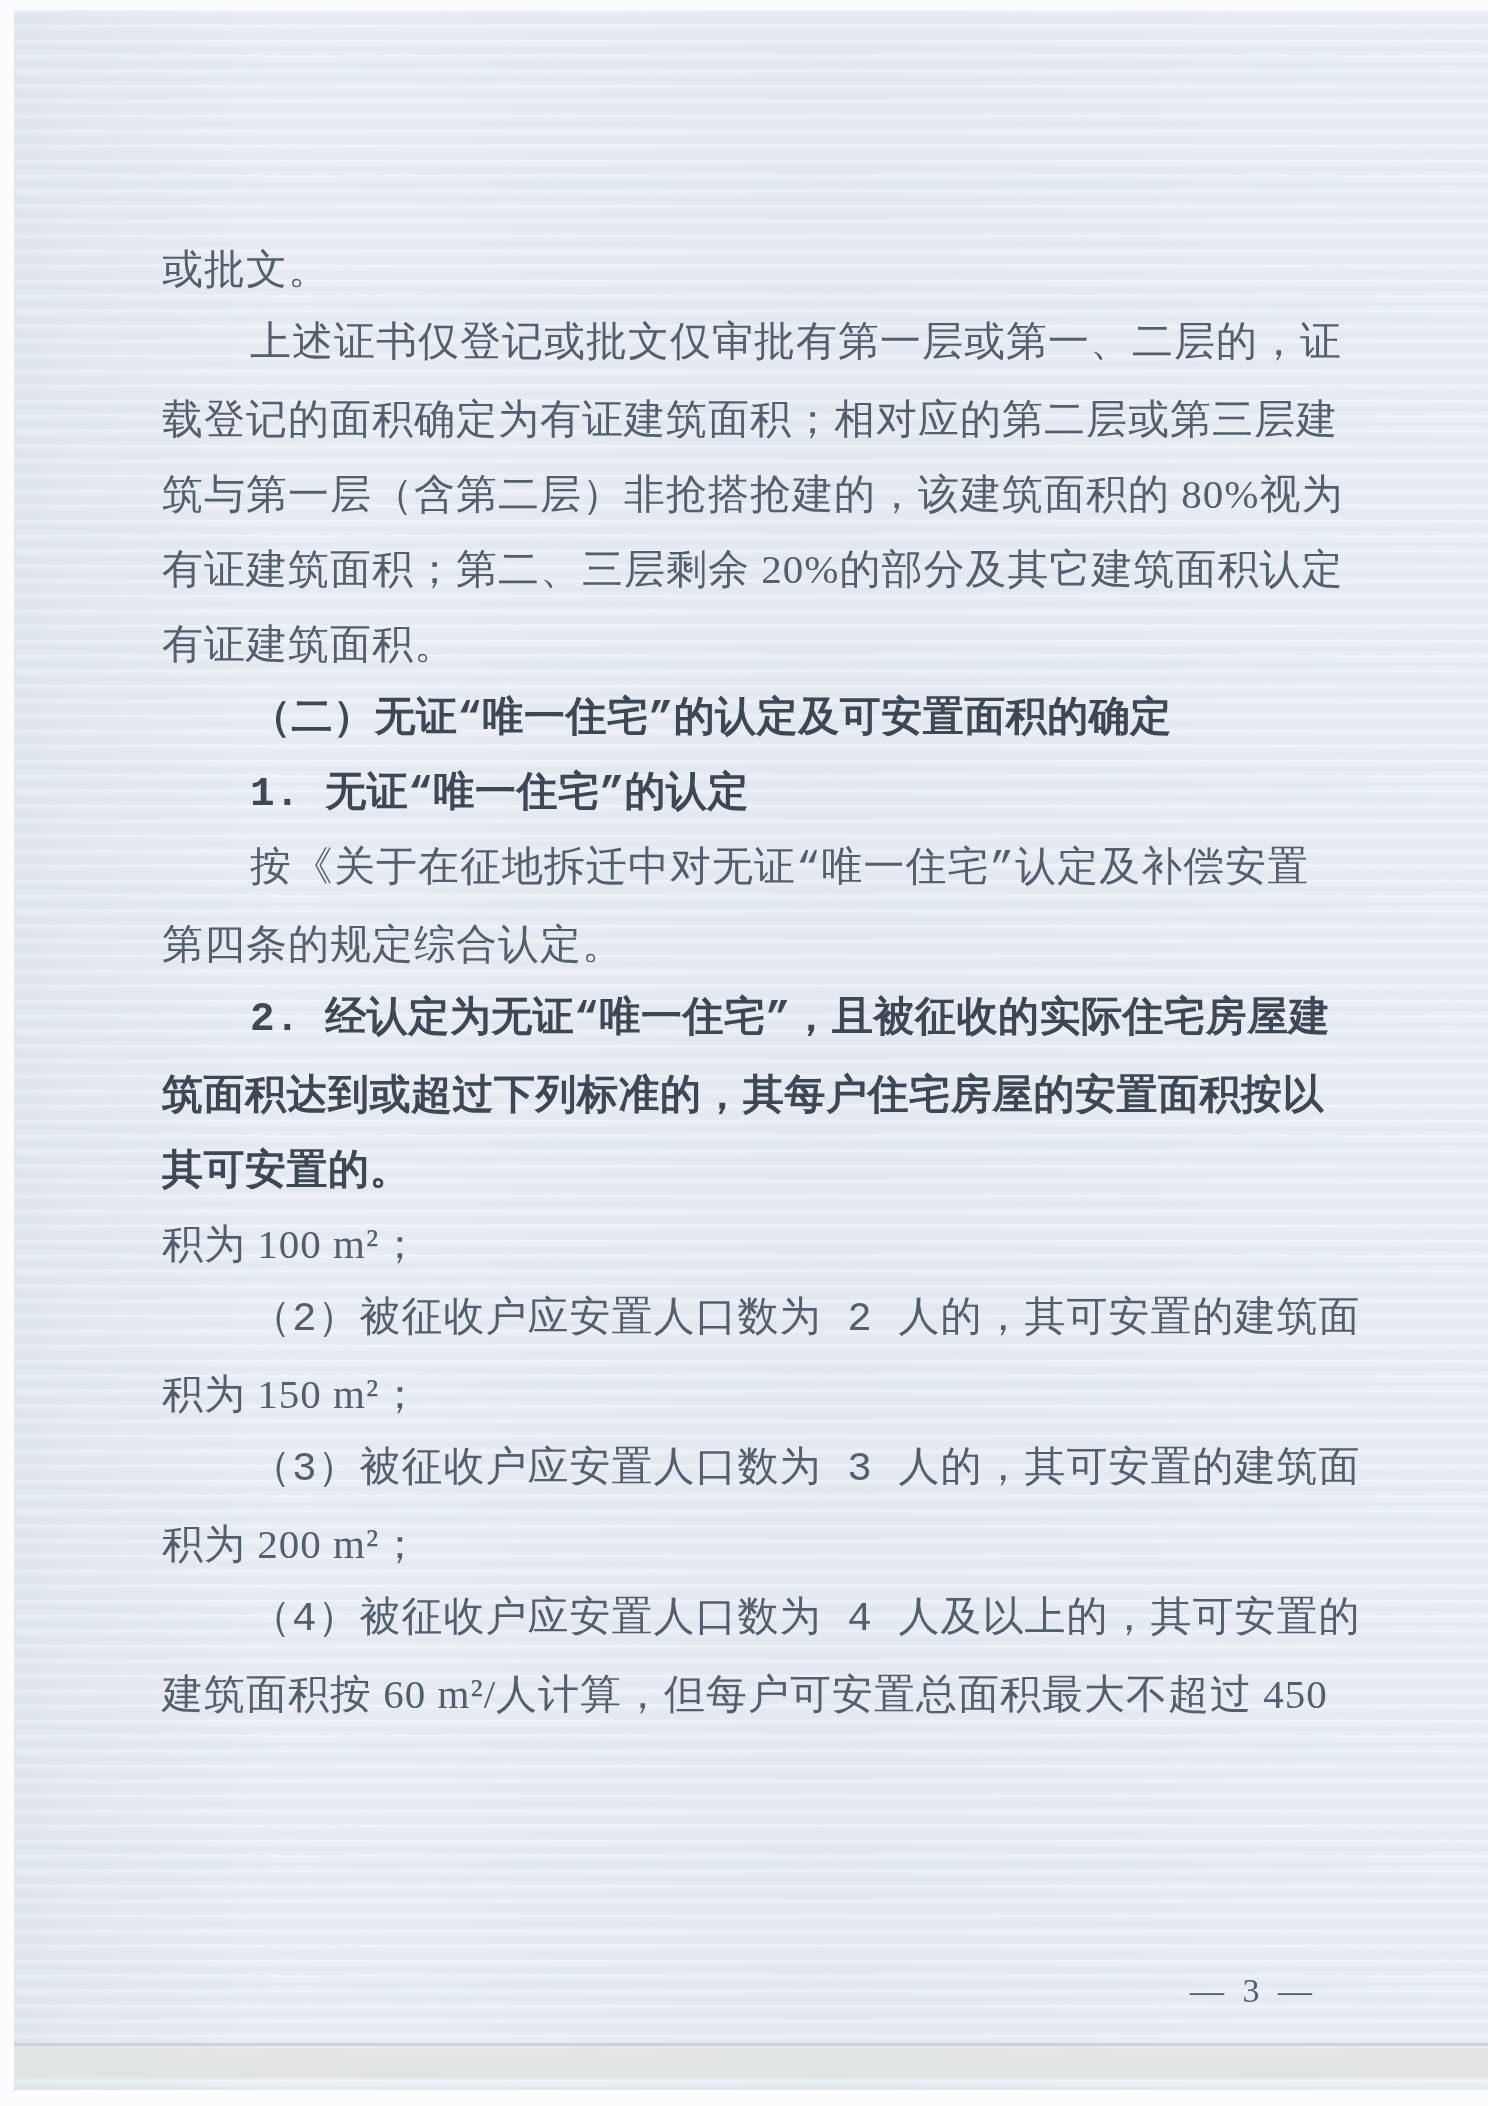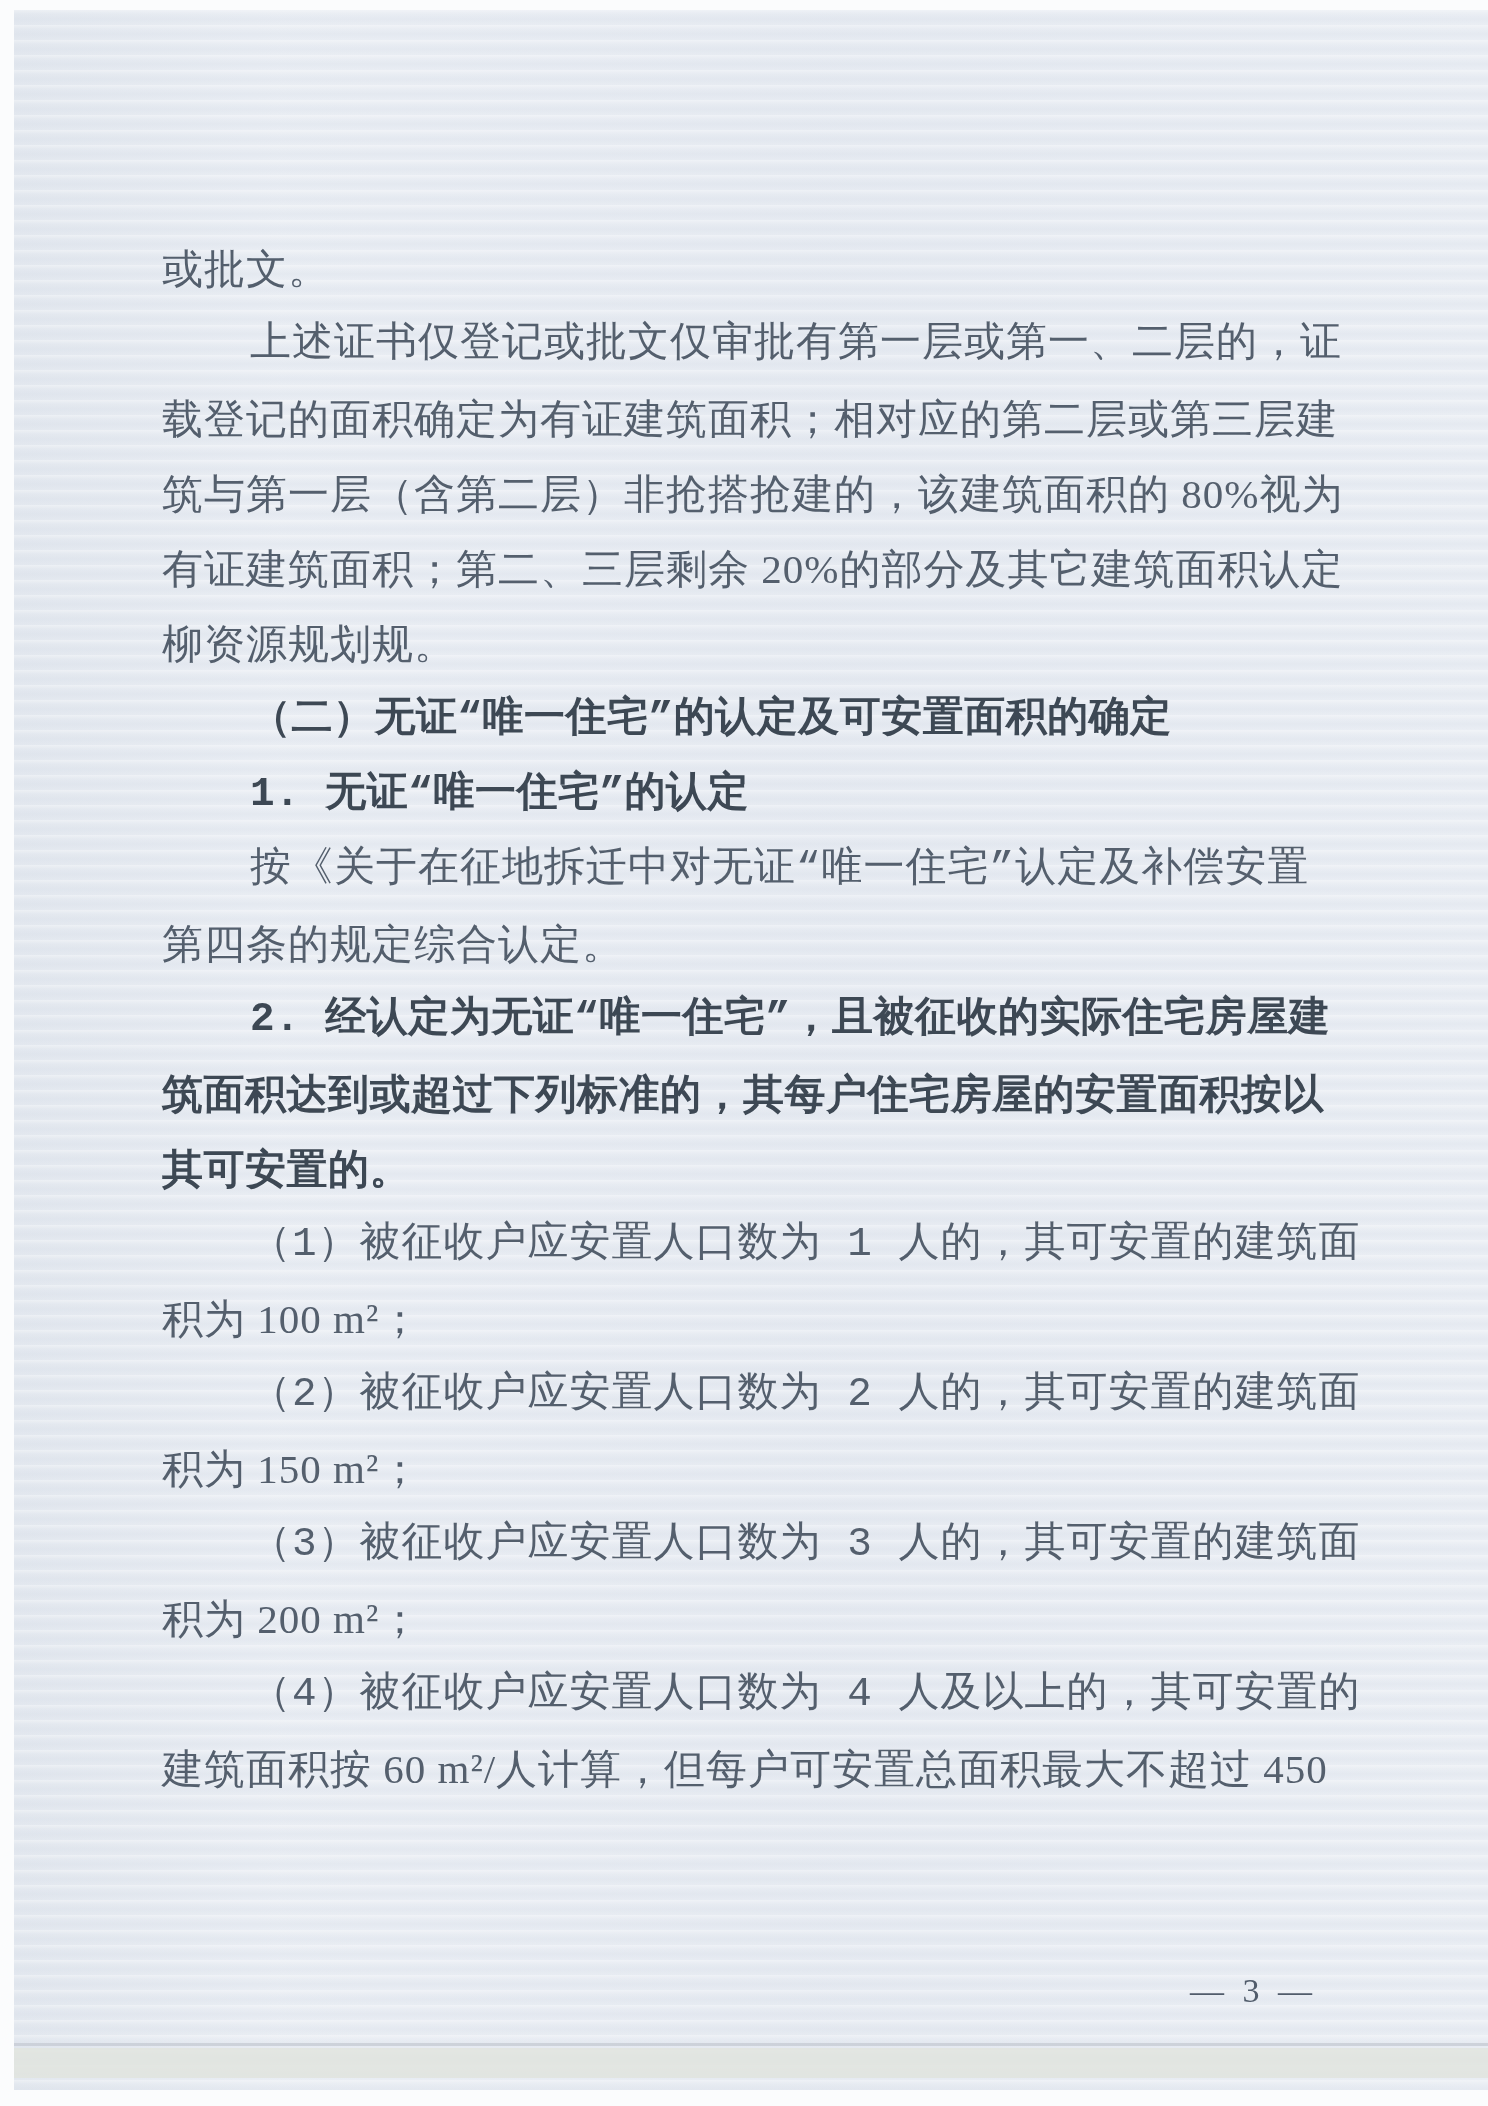--- a/index.html
+++ b/index.html
@@ -87,29 +87,28 @@
 </head>
 <body>
 
 <div class="paper">
   <div class="content">
       <div class="line">或批文。</div>
       <div class="line indent">上述证书仅登记或批文仅审批有第一层或第一、二层的，证</div>
       <div class="line">载登记的面积确定为有证建筑面积；相对应的第二层或第三层建</div>
       <div class="line">筑与第一层（含第二层）非抢搭抢建的，该建筑面积的 80%视为</div>
       <div class="line">有证建筑面积；第二、三层剩余 20%的部分及其它建筑面积认定</div>
-      <div class="line">柳资源规划规。</div>
+      <div class="line">有证建筑面积。</div>
       <div class="line indent bold">（二）无证“唯一住宅”的认定及可安置面积的确定</div>
       <div class="line indent bold">1. 无证“唯一住宅”的认定</div>
       <div class="line indent">按《关于在征地拆迁中对无证“唯一住宅”认定及补偿安置</div>
       <div class="line">第四条的规定综合认定。</div>
       <div class="line indent bold">2. 经认定为无证“唯一住宅”，且被征收的实际住宅房屋建</div>
       <div class="line bold">筑面积达到或超过下列标准的，其每户住宅房屋的安置面积按以</div>
       <div class="line bold">其可安置的。</div>
-      <div class="line indent">（1）被征收户应安置人口数为 1 人的，其可安置的建筑面</div>
       <div class="line">积为 100 m²；</div>
       <div class="line indent">（2）被征收户应安置人口数为 2 人的，其可安置的建筑面</div>
       <div class="line">积为 150 m²；</div>
       <div class="line indent">（3）被征收户应安置人口数为 3 人的，其可安置的建筑面</div>
       <div class="line">积为 200 m²；</div>
       <div class="line indent">（4）被征收户应安置人口数为 4 人及以上的，其可安置的</div>
       <div class="line">建筑面积按 60 m²/人计算，但每户可安置总面积最大不超过 450</div>
     </div>
   <div class="scan-line"></div>
   <div class="scan-band"></div>

